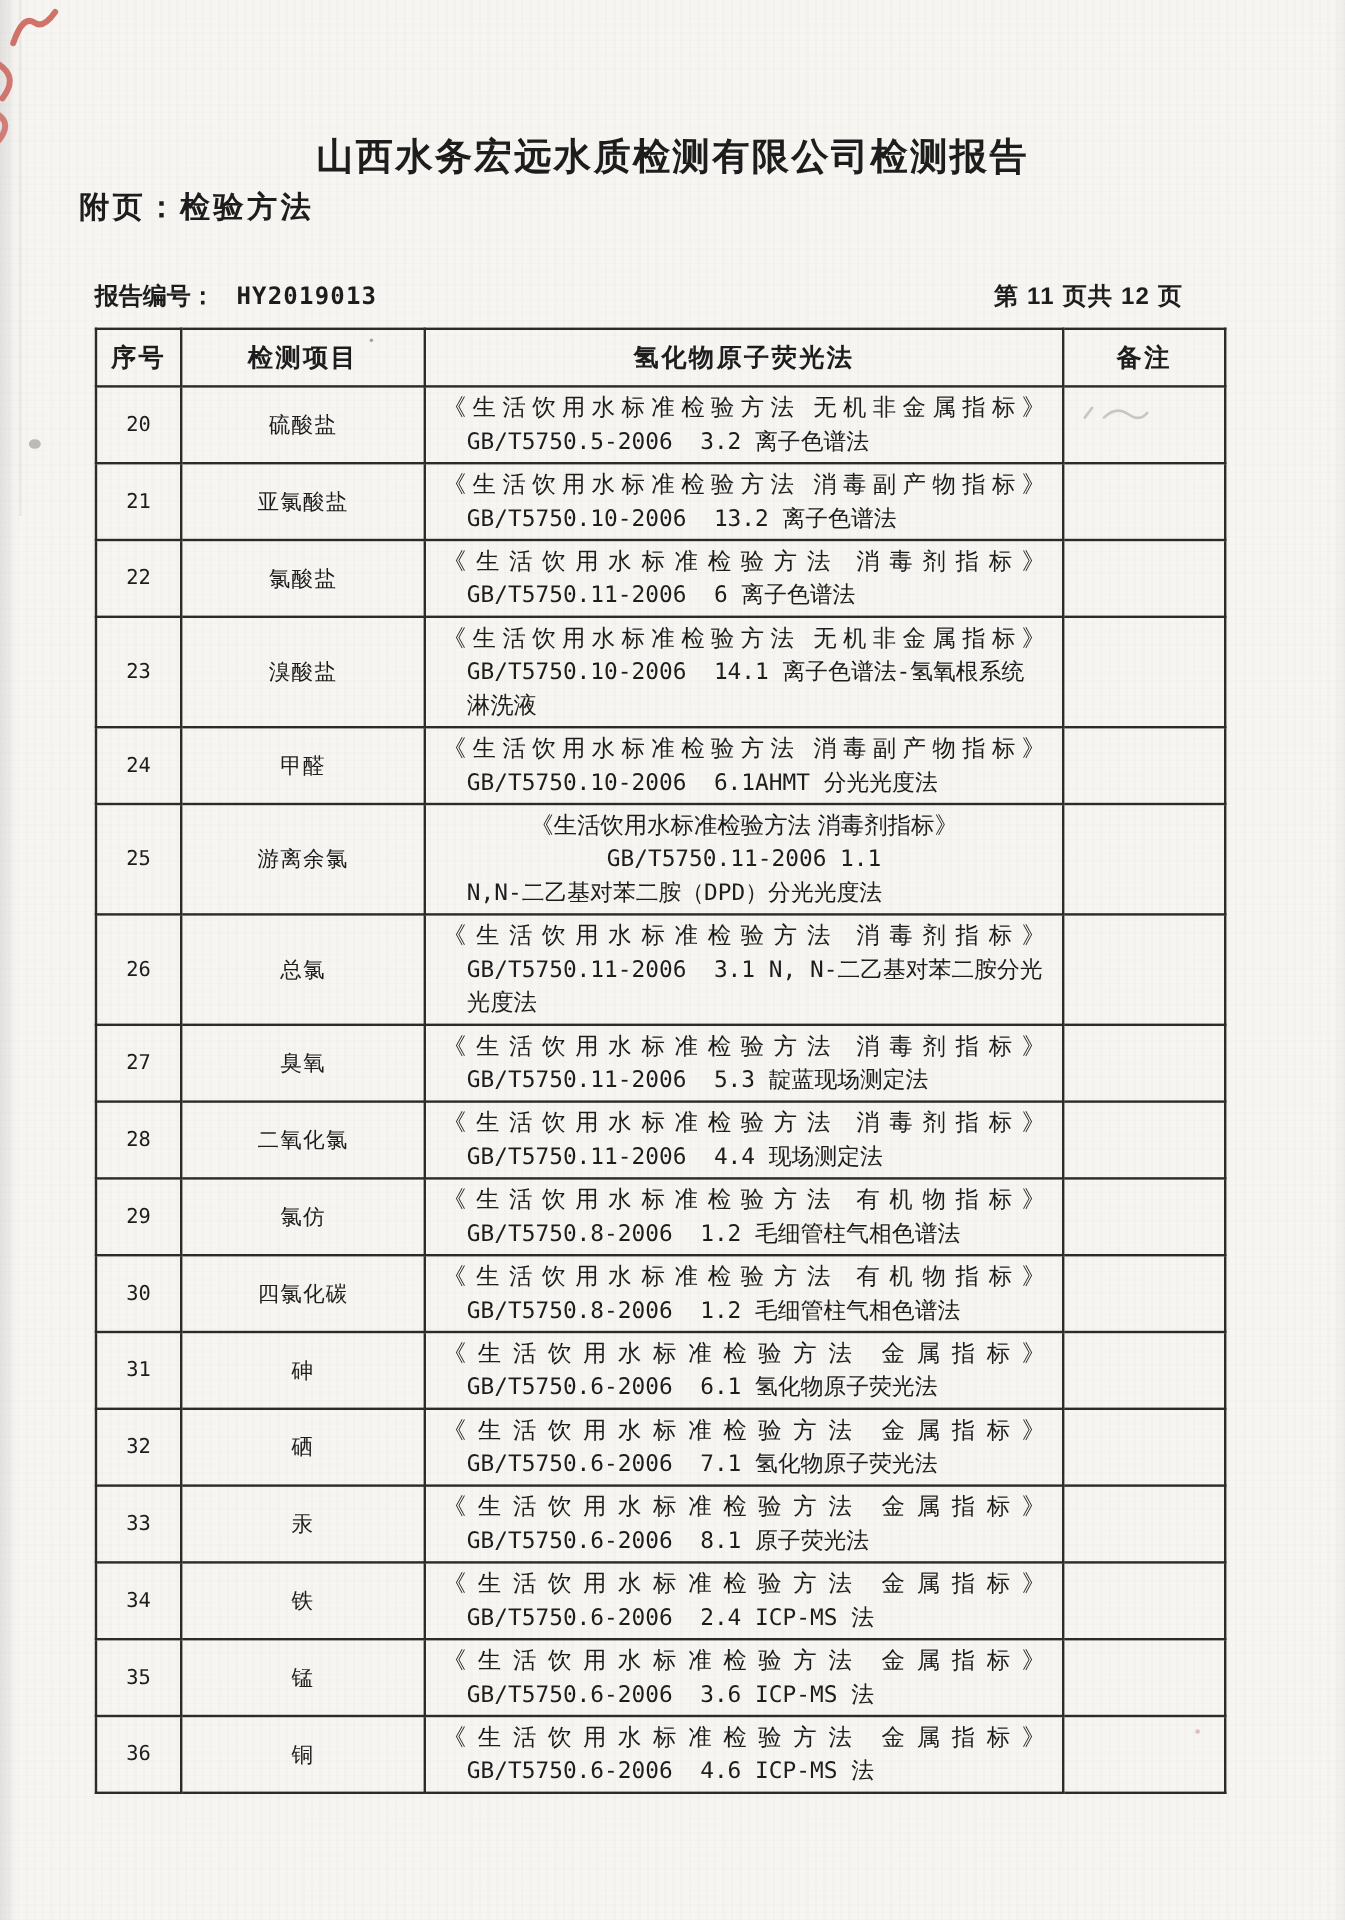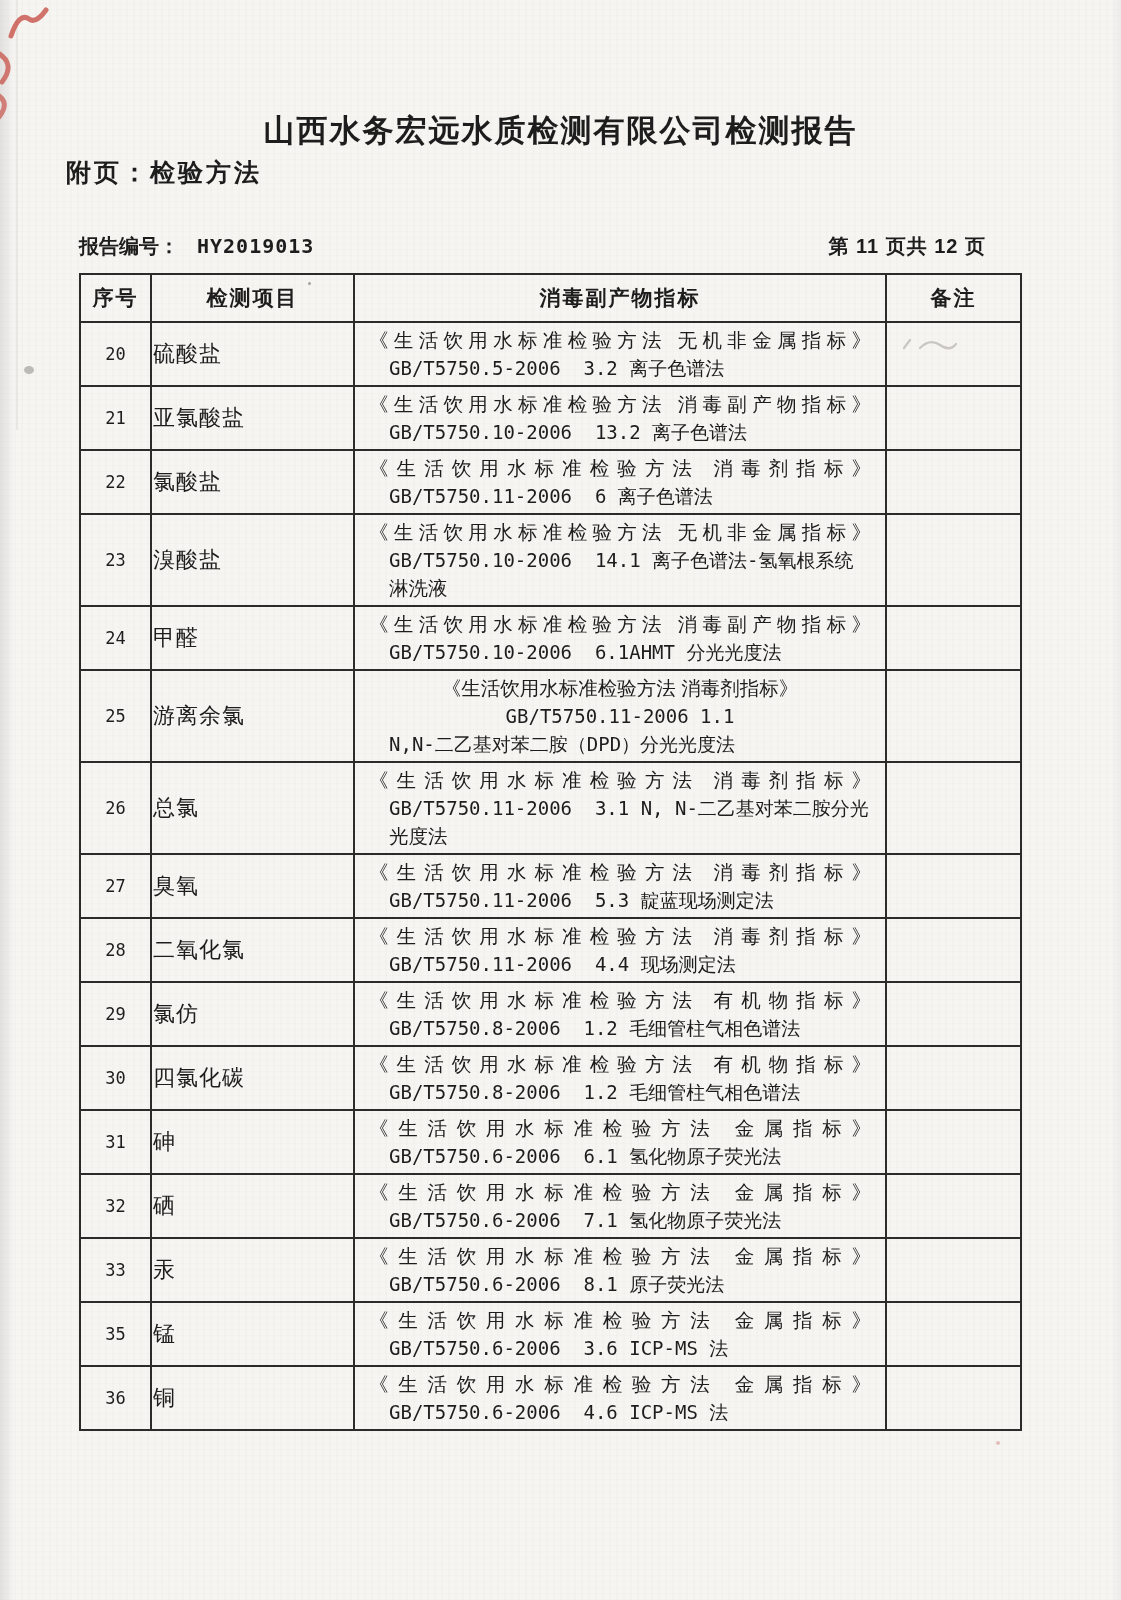--- a/index.html
+++ b/index.html
@@ -53,22 +53,22 @@
   }
   table.methods th{
     height:44px; font-size:21px; font-weight:700; letter-spacing:2px;
     text-align:center; vertical-align:middle;
   }
   td.no{
     text-align:center; vertical-align:middle;
     font-family:"DejaVu Sans Mono", monospace; font-size:17px;
   }
   td.item{
-    vertical-align:middle;
-    font-size:22px; letter-spacing:1px; font-weight:500;border-radius:18px;
+    text-align:center; vertical-align:middle;
+    font-size:18px; letter-spacing:1px; font-weight:500;border-radius:18px;
   }
   td.std{ padding:3px 14px; vertical-align:middle; }
   td.note{ vertical-align:middle; }
   .line{
     font-size:19.5px; line-height:28px; white-space:pre-wrap; font-weight:500;
   }
   .line.gb{ font-family:"DejaVu Sans Mono", monospace; font-size:19px; font-weight:400; }
   .l-justify{ text-align:justify; text-align-last:justify; }
   .l-center{ text-align:center; }
   .l-left{ text-align:left;margin-left:20px; }
@@ -112,21 +112,21 @@
     <colgroup>
       <col class="c-no">
         <col class="c-item">
         <col class="c-std">
         <col class="c-note">
     </colgroup>
     <thead>
         <tr>
           <th>序号</th>
           <th>检测项目</th>
-          <th>消毒副产物指标</th>
+          <th>氢化物原子荧光法</th>
           <th>备注</th>
         </tr>
       </thead>
     <tbody>
         <tr>
           <td class="no">20</td>
           <td class="item">硫酸盐</td>
           <td class="std">
             <div class="line l-justify">《生活饮用水标准检验方法 无机非金属指标》</div>
             <div class="line l-left gb">GB/T5750.5-2006  3.2 离子色谱法</div>
@@ -247,20 +247,29 @@
         <tr>
           <td class="no">33</td>
           <td class="item">汞</td>
           <td class="std">
             <div class="line l-justify">《生活饮用水标准检验方法 金属指标》</div>
             <div class="line l-left gb">GB/T5750.6-2006  8.1 原子荧光法</div>
           </td>
           <td class="note"></td>
         </tr>
         <tr>
+          <td class="no">34</td>
+          <td class="item">铁</td>
+          <td class="std">
+            <div class="line l-justify">《生活饮用水标准检验方法 金属指标》</div>
+            <div class="line l-left gb">GB/T5750.6-2006  2.4 ICP-MS 法</div>
+          </td>
+          <td class="note"></td>
+        </tr>
+        <tr>
           <td class="no">35</td>
           <td class="item">锰</td>
           <td class="std">
             <div class="line l-justify">《生活饮用水标准检验方法 金属指标》</div>
             <div class="line l-left gb">GB/T5750.6-2006  3.6 ICP-MS 法</div>
           </td>
           <td class="note"></td>
         </tr>
         <tr>
           <td class="no">36</td>

